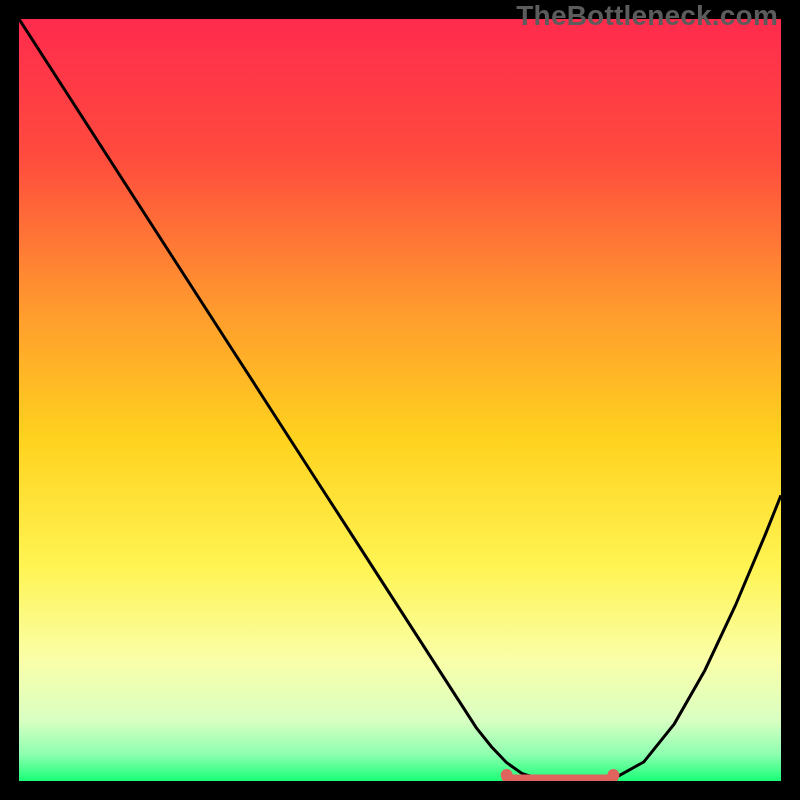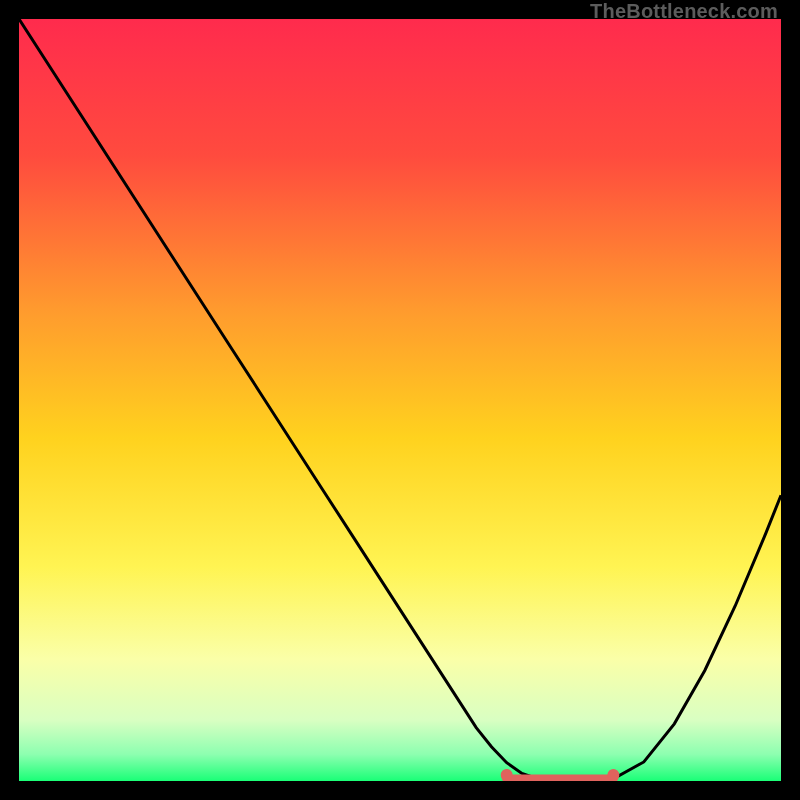--- a/index.html
+++ b/index.html
@@ -23,21 +23,21 @@
     position: absolute;
     left: 0;
     top: 0;
     width: 762px;
     height: 762px;
   }
   .watermark {
     position: absolute;
     top: 0px;
     right: 22px;
-    font-size: 20px;
+    font-size: 28px;
     font-weight: 600;
     color: #5c5c5c;
     letter-spacing: 0.2px;
   }
 </style>
 </head>
 <body>
 
 <div class="frame">
   <svg class="plot" viewBox="0 0 762 762">

